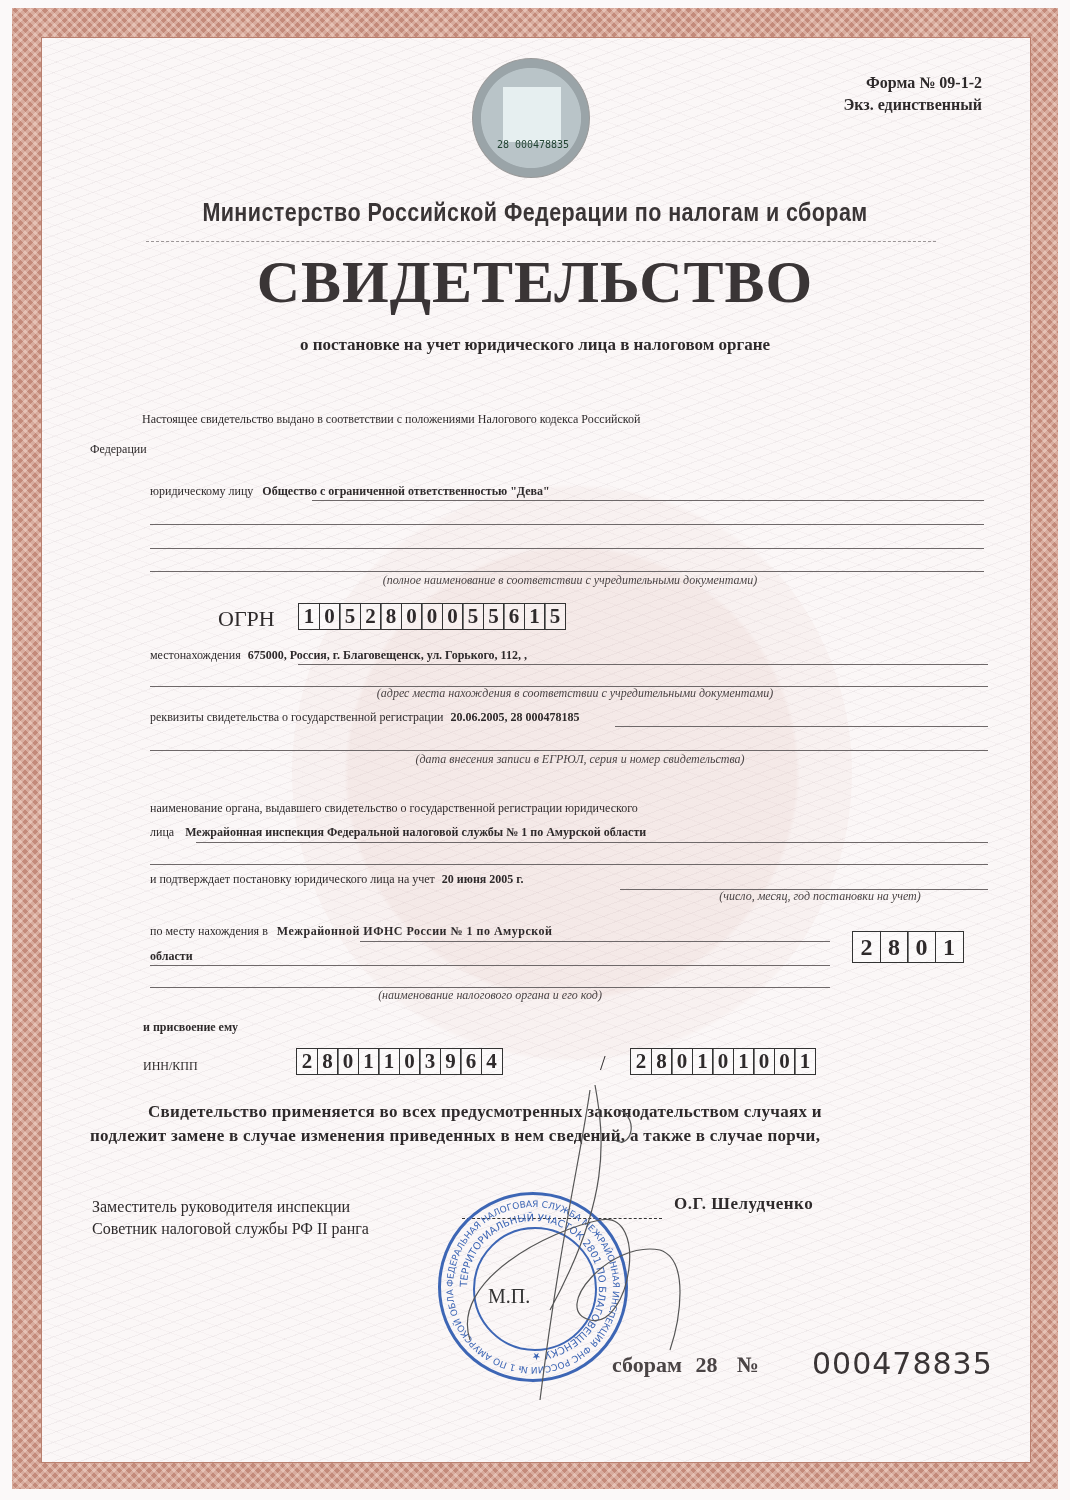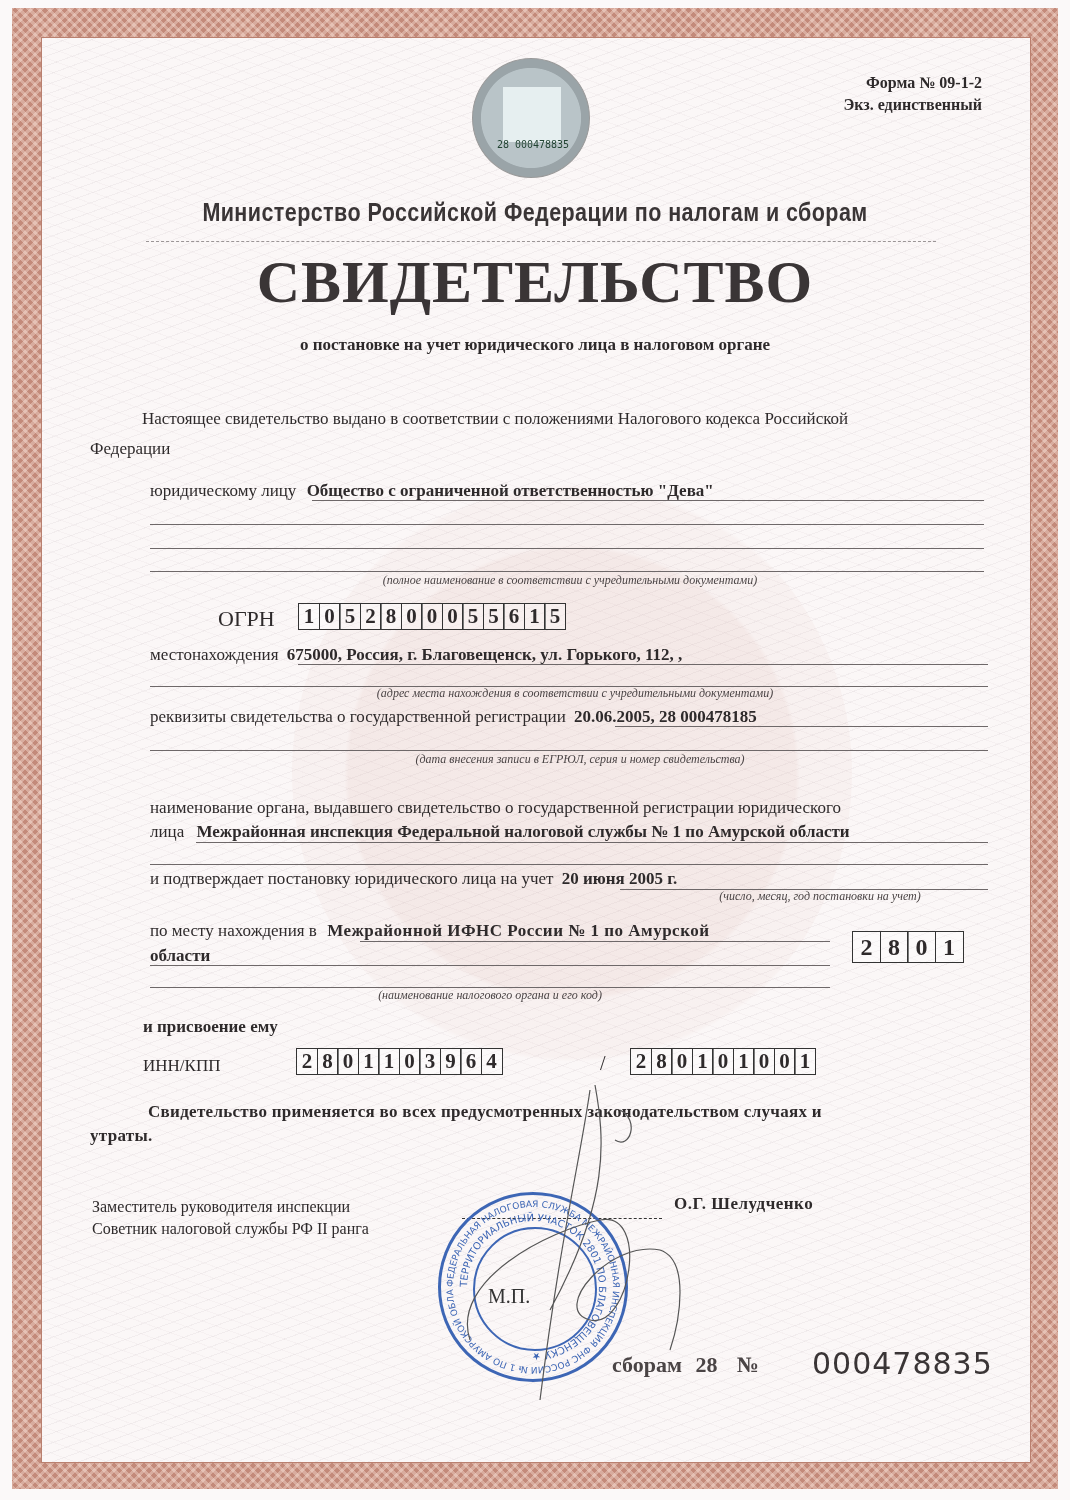--- a/index.html
+++ b/index.html
@@ -26,21 +26,21 @@
   .hologram .sq { position:absolute; left:30px; top:28px; width:58px; height:55px; background:#e6eff0; }
   .hologram .num { position:absolute; left:20px; top:80px; width:80px; text-align:center;
                    font-family:"DejaVu Sans Mono", monospace; font-size:10px; color:#243; }
   .form-no { left:760px; top:72px; width:222px; text-align:right; font-weight:bold; font-size:16px; line-height:22px; }
   .ministry { left:60px; top:198px; width:950px; text-align:center; font-size:25px; font-weight:bold;
               letter-spacing:.5px; color:#3a3536; font-family:"Liberation Sans", sans-serif; transform:scaleX(.86); }
   .ministry-rule { left:146px; top:241px; width:790px; border-top:1px dashed #9b9596; }
   .title { left:60px; top:248px; width:950px; text-align:center; font-size:60px; font-weight:bold;
            letter-spacing:1px; color:#3a3536; }
   .subtitle { left:60px; top:334px; width:950px; text-align:center; font-size:17px; font-weight:bold; line-height:22px; }
-  .text { font-size:17px; line-height:22px; }
+  .text { font-size:12px; line-height:22px; }
   .fill { font-weight:bold; }
   .line { position:absolute; border-top:1px solid #6e6869; }
   .caption { position:absolute; font-style:italic; font-size:12px; color:#4a4445; text-align:center; }
   .boxes { display:flex; position:absolute; }
   .box { width:20px; height:25px; border:1.5px solid #333; margin-left:-1.5px; text-align:center;
          font-size:21px; font-weight:bold; line-height:25px; background:rgba(255,255,255,.35); }
   .box:first-child { margin-left:0; }
   .boxes.big .box { width:27px; height:30px; line-height:30px; font-size:24px; }
   .final { left:90px; top:1100px; width:905px; font-weight:bold; font-size:17px; line-height:24px; text-align:justify; letter-spacing:.3px; }
   .stamp { position:absolute; left:438px; top:1192px; width:190px; height:190px; border-radius:50%;
@@ -178,21 +178,21 @@
   <div class="box">1</div>
   <div class="box">0</div>
   <div class="box">1</div>
   <div class="box">0</div>
   <div class="box">0</div>
   <div class="box">1</div>
 </div>
 
 <div class="abs final">
   <div style="padding-left:58px;">Свидетельство применяется во всех предусмотренных законодательством случаях и</div>
-  <div>утраты.</div>
+  <div>подлежит замене в случае изменения приведенных в нем сведений, а также в случае порчи,</div>
 </div>
 
 <div class="abs" style="left:92px; top:1196px; font-size:16px; line-height:22px; font-family:'Liberation Serif', serif;">
   <div>Заместитель руководителя инспекции</div>
   <div>Советник налоговой службы РФ II ранга</div>
 </div>
 <div class="line" style="left:462px; top:1218px; width:200px; border-top:1px dashed #333;"></div>
 <div class="abs" style="left:674px; top:1194px; font-size:17px; font-weight:bold; letter-spacing:.5px;">О.Г. Шелудченко</div>
 
 <div class="stamp">

